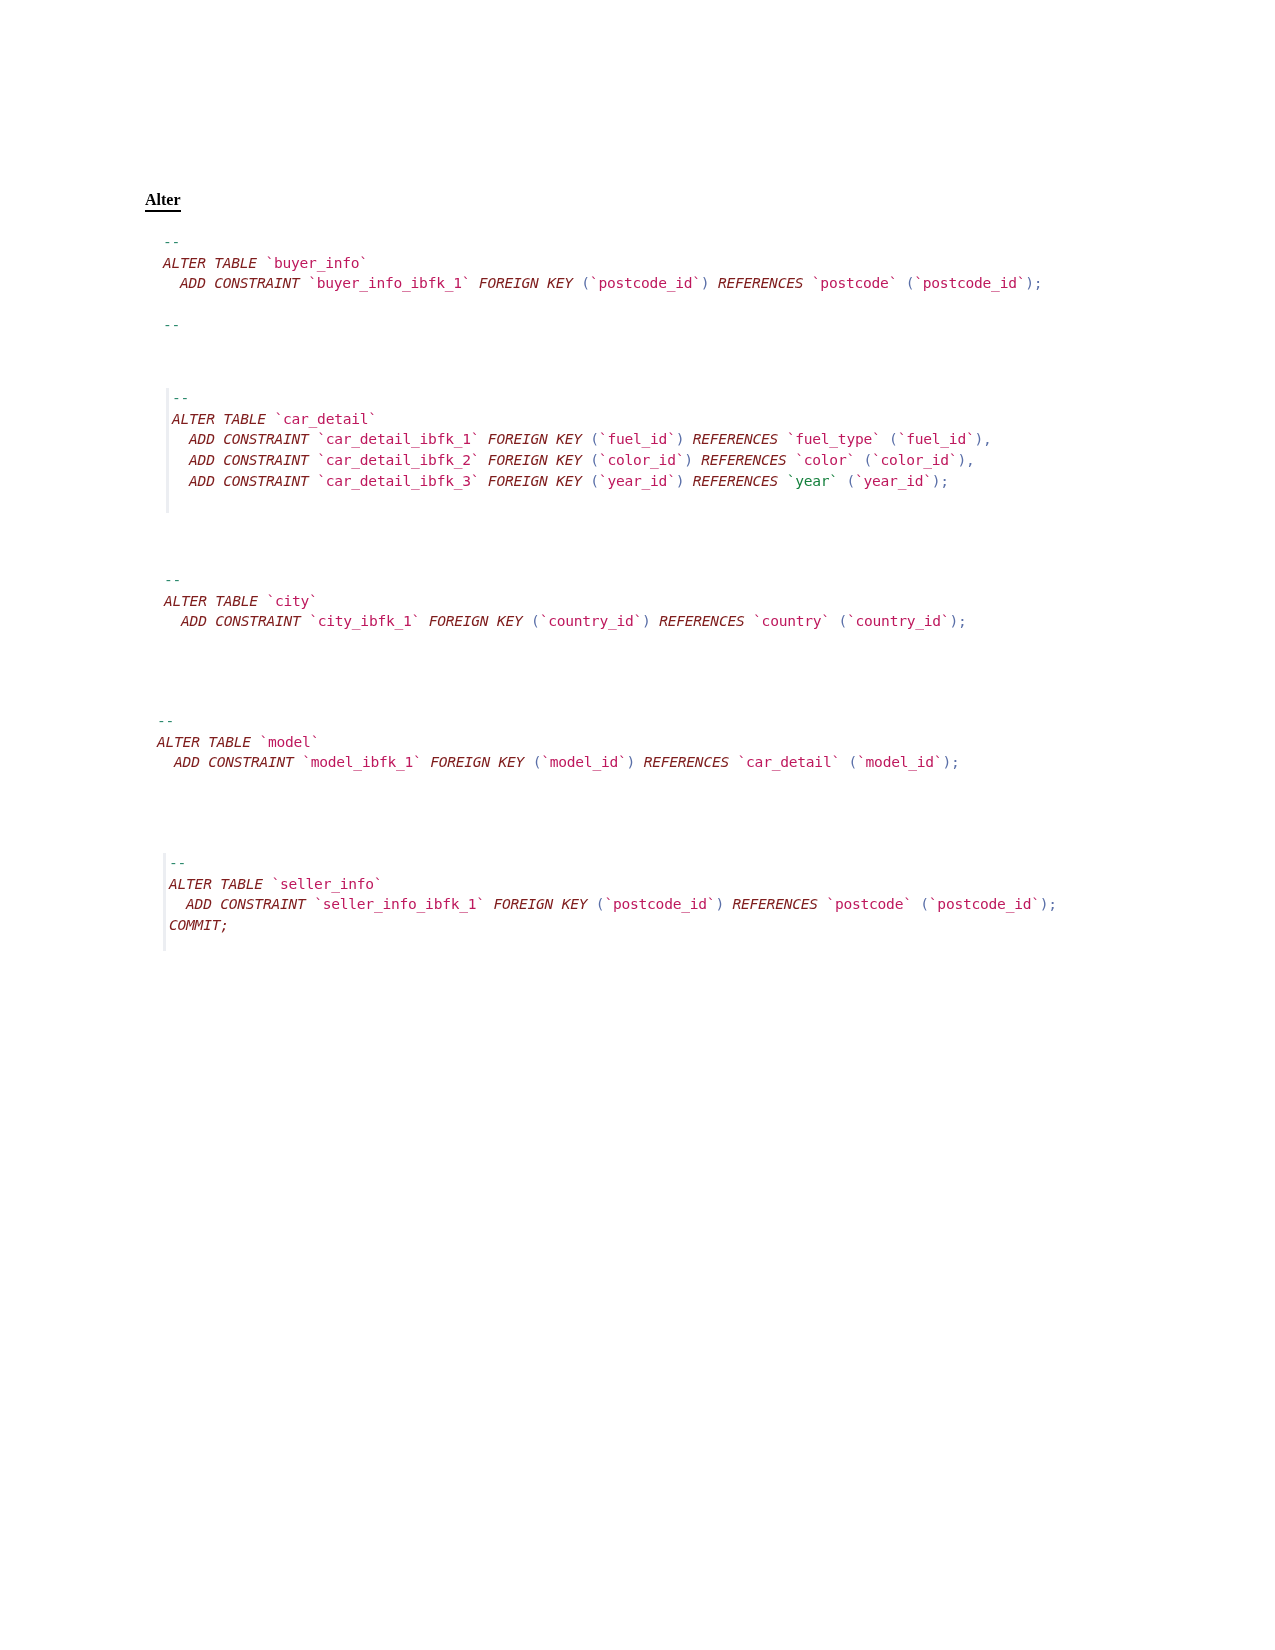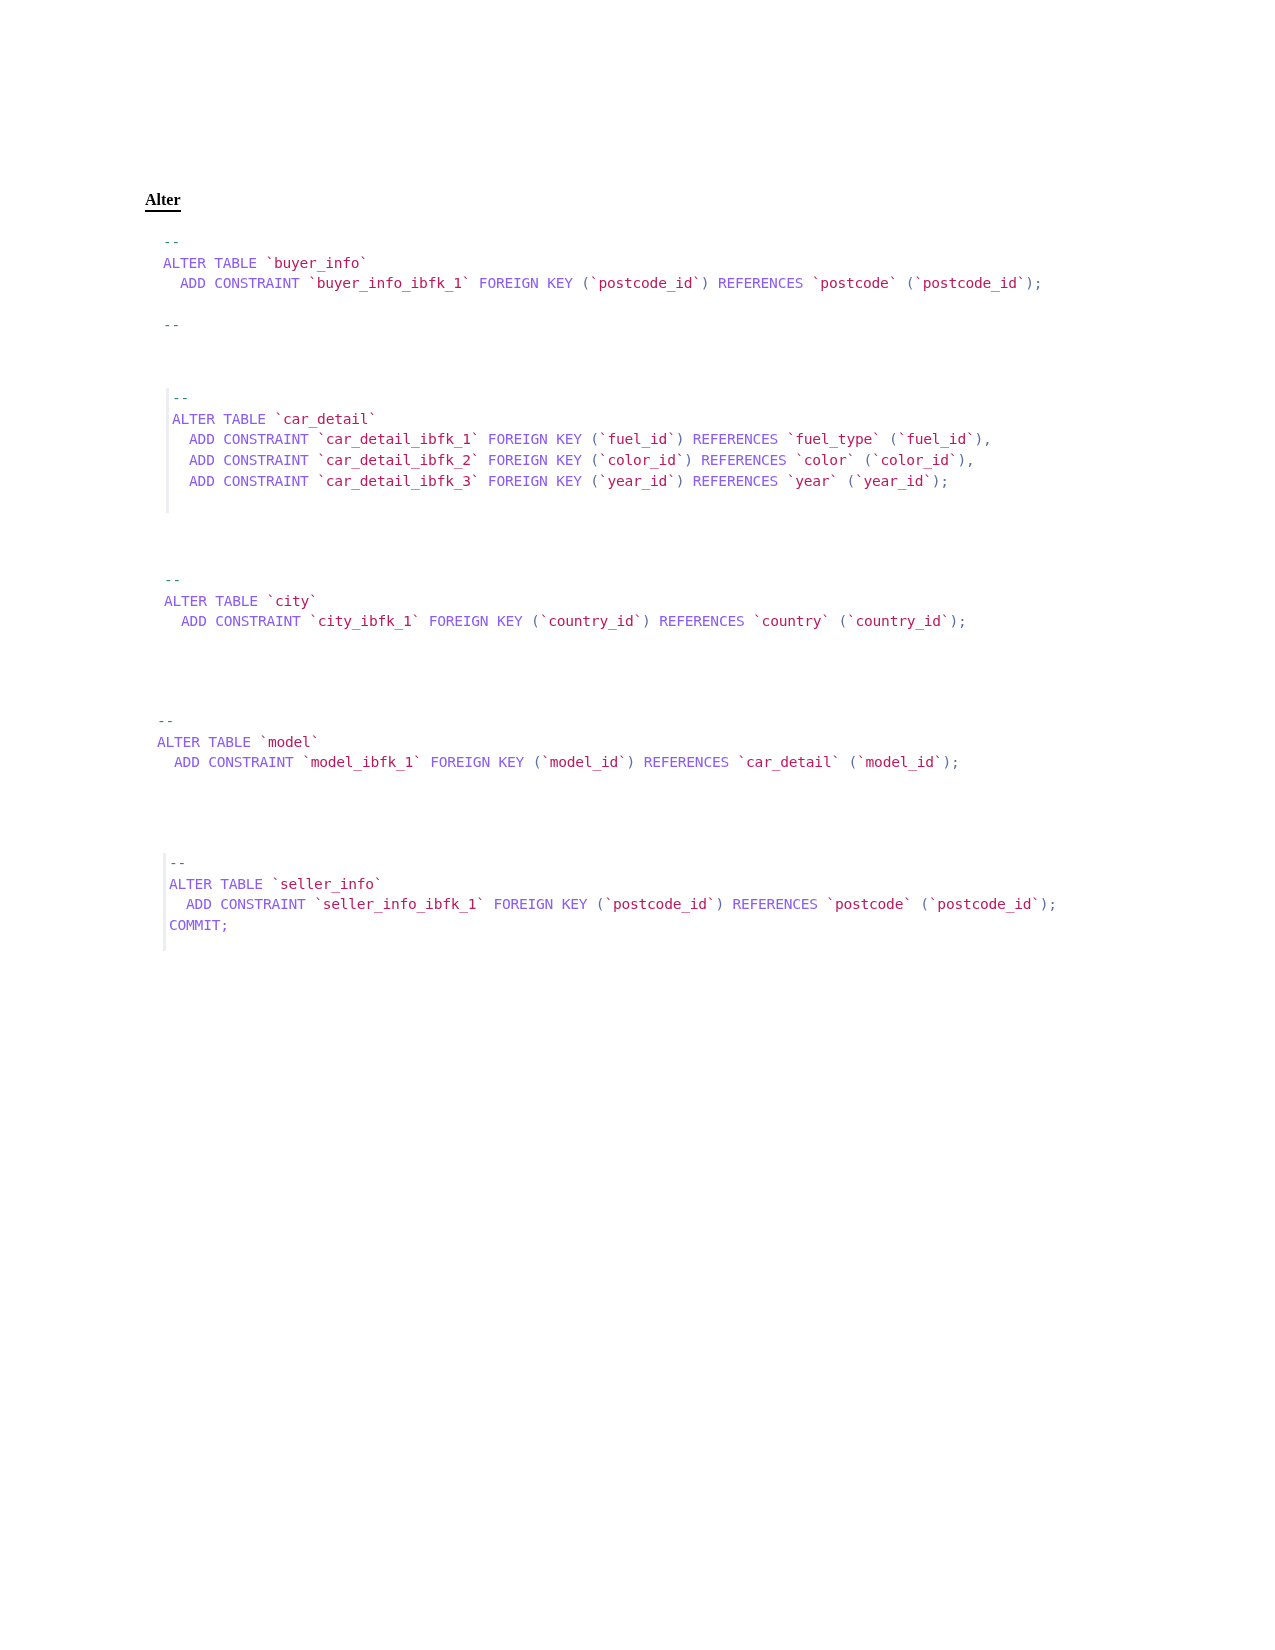--- a/index.html
+++ b/index.html
@@ -54,24 +54,24 @@
     padding-left: 3px;
     margin-left: -6px;
   }
   .code-line {
     white-space: pre;
     min-height: 20.7px;
   }
 
   
   .tok-comment  { color: #2d8a6e; }
-  .tok-kw       { color: #8b5cf6; }
+  .tok-kw       { color: #7f1d1d; font-style: italic; }
   .tok-ident    { color: #be185d; }
   .tok-punc     { color: #5a6fa8; }
-  .tok-reserved { color: #be185d; }
+  .tok-reserved { color: #15803d; }
   .tok-plain    { color: #3a34d1; }
 </style>
 </head>
 <body>
 
 <div class="page">
 
   <h1 class="doc-title">Alter </h1>
 
   <div class="code-block" id="block-0" style="left:163px; top:232px;"><div class="code-line"><span class="tok-comment">--</span></div><div class="code-line"><span class="tok-kw">ALTER TABLE </span><span class="tok-ident">`buyer_info`</span></div><div class="code-line"><span class="tok-plain">  </span><span class="tok-kw">ADD CONSTRAINT </span><span class="tok-ident">`buyer_info_ibfk_1`</span><span class="tok-kw"> FOREIGN KEY </span><span class="tok-punc">(</span><span class="tok-ident">`postcode_id`</span><span class="tok-punc">) </span><span class="tok-kw">REFERENCES </span><span class="tok-ident">`postcode`</span><span class="tok-punc"> (</span><span class="tok-ident">`postcode_id`</span><span class="tok-punc">);</span></div><div class="code-line">&nbsp;</div><div class="code-line"><span class="tok-comment">--</span></div></div>

